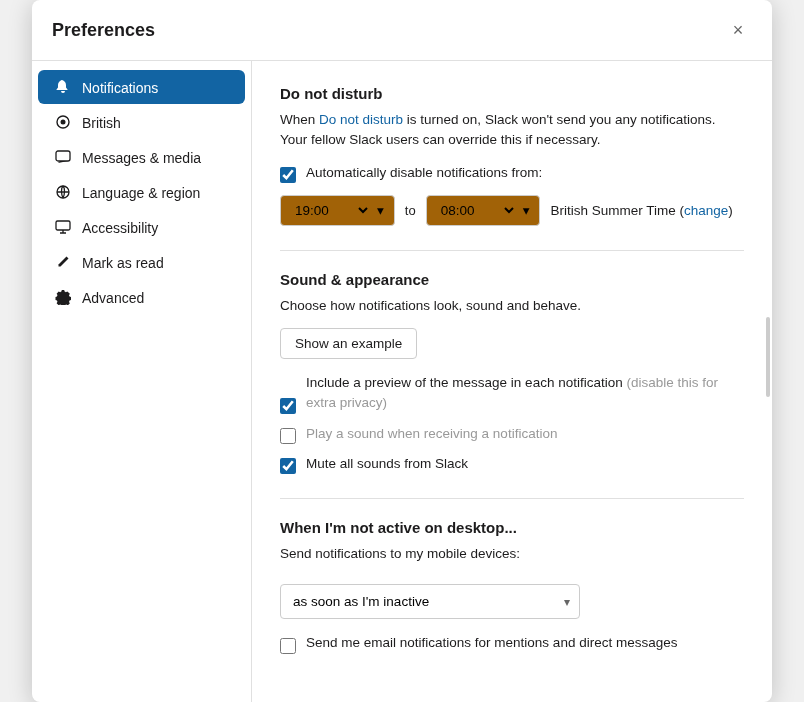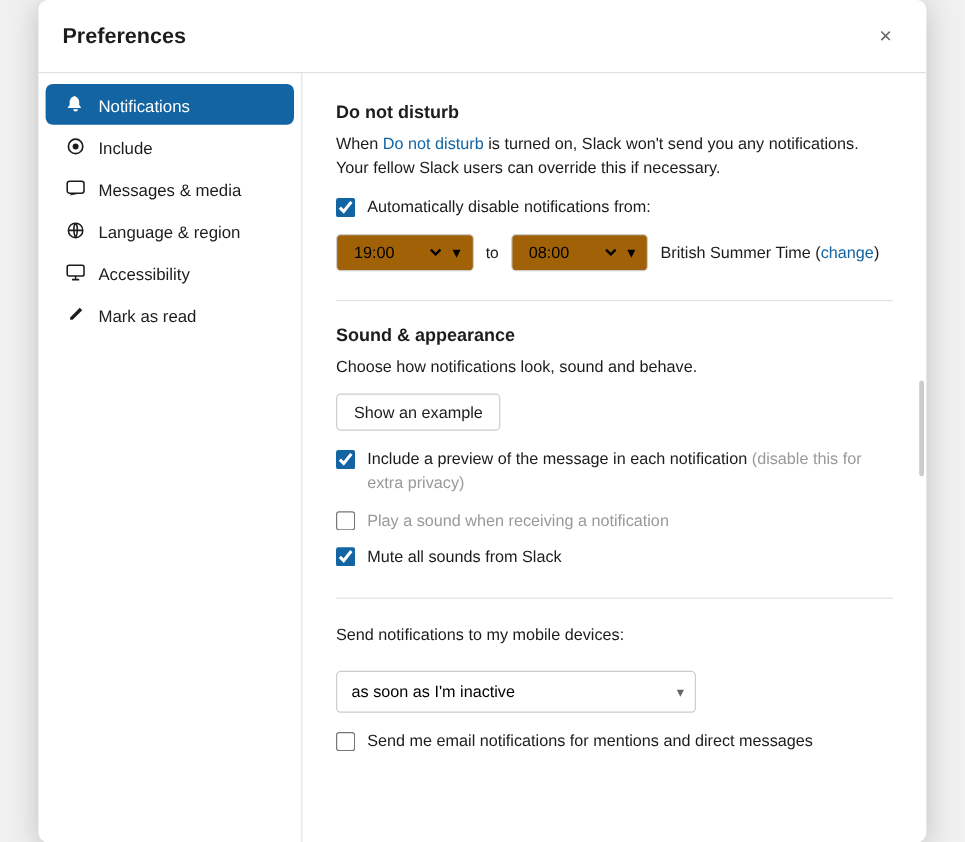--- a/index.html
+++ b/index.html
@@ -107,21 +107,21 @@
       cursor: pointer;
       text-decoration: none;
     }
     .divider {
       border: none;
       border-top: 1px solid #e0e0e0;
       margin: 20px 0;
     }
     .checkbox-row {
       display: flex;
-      align-items: flex-start;
+      align-items: flex-end;
       gap: 10px;
       margin-bottom: 10px;
     }
     .checkbox-row input[type="checkbox"] {
       margin-top: 2px;
       width: 16px;
       height: 16px;
       cursor: pointer;
       flex-shrink: 0;
       accent-color: #1264a3;
@@ -249,21 +249,21 @@
       </div>
 
 
       <div class="sidebar-item">
         <span class="sidebar-icon">
           <svg width="16" height="16" viewBox="0 0 16 16" fill="currentColor">
             <circle cx="8" cy="8" r="6" fill="none" stroke="currentColor" stroke-width="1.4"></circle>
             <circle cx="8" cy="8" r="2.5"></circle>
           </svg>
         </span>
-        <span>Include</span>
+        <span>British</span>
       </div>
 
       <div class="sidebar-item">
         <span class="sidebar-icon">
           <svg width="16" height="16" viewBox="0 0 16 16" fill="currentColor">
             <rect x="1" y="2" width="14" height="10" rx="2" fill="none" stroke="currentColor" stroke-width="1.3"></rect>
             <path d="M3 14l2-2h8"></path>
           </svg>
         </span>
         <span>Messages &amp; media</span>
@@ -291,20 +291,29 @@
 
       <div class="sidebar-item">
         <span class="sidebar-icon">
           <svg width="16" height="16" viewBox="0 0 16 16" fill="currentColor">
             <path d="M11.5 2.5l2 2-8 8H3.5v-2l8-8z"></path>
           </svg>
         </span>
         <span>Mark as read</span>
       </div>
 
+      <div class="sidebar-item">
+        <span class="sidebar-icon">
+          <svg width="16" height="16" viewBox="0 0 16 16" fill="currentColor">
+            <path d="M8 5a3 3 0 1 0 0 6 3 3 0 0 0 0-6zm0 1.5a1.5 1.5 0 1 1 0 3 1.5 1.5 0 0 1 0-3z"></path>
+            <path d="M6.8 1l-.4 1.5a5.5 5.5 0 0 0-1.2.7L3.7 2.6 1.6 4.7l.9 1.4a5.5 5.5 0 0 0-.5 1.4L.5 8v2.9l1.5.5c.1.5.3.9.5 1.3l-.9 1.5 2.1 2.1 1.4-.9c.4.2.8.4 1.3.5l.4 1.6h2.8l.5-1.5c.5-.1.9-.3 1.3-.5l1.4.9 2.1-2.1-.9-1.4c.2-.4.4-.9.5-1.4l1.5-.5V8l-1.5-.5a5.5 5.5 0 0 0-.5-1.3l.9-1.5L12.3 2.6l-1.5.6a5.5 5.5 0 0 0-1.2-.7L9.2 1H6.8z"></path>
+          </svg>
+        </span>
+        <span>Advanced</span>
+      </div>
     </nav>
 
     <div class="content" style="position:relative;">
 
       <div class="section">
         <div class="section-title">Do not disturb</div>
         <p class="section-desc">
           <span>When </span><a class="link">Do not disturb</a><span> is turned on, Slack won't send you any notifications. Your fellow Slack users can override this if necessary.</span>
         </p>
         <div class="checkbox-row">
@@ -355,20 +364,21 @@
         </div>
         <div class="checkbox-row">
           <input type="checkbox" checked="" style="">
           <span class="checkbox-label">Mute all sounds from Slack</span>
         </div>
       </div>
 
       <hr class="divider">
 
       <div class="section">
+        <div class="section-title">When I'm not active on desktop...</div>
         <p class="section-desc">Send notifications to my mobile devices:</p>
 
         <div class="mobile-select-wrapper">
           <select class="mobile-select">
             <option>as soon as I'm inactive</option>
             <option>after 1 minute</option>
             <option>after 5 minutes</option>
             <option>never</option>
           </select>
           <span class="mobile-select-arrow">▾</span>

